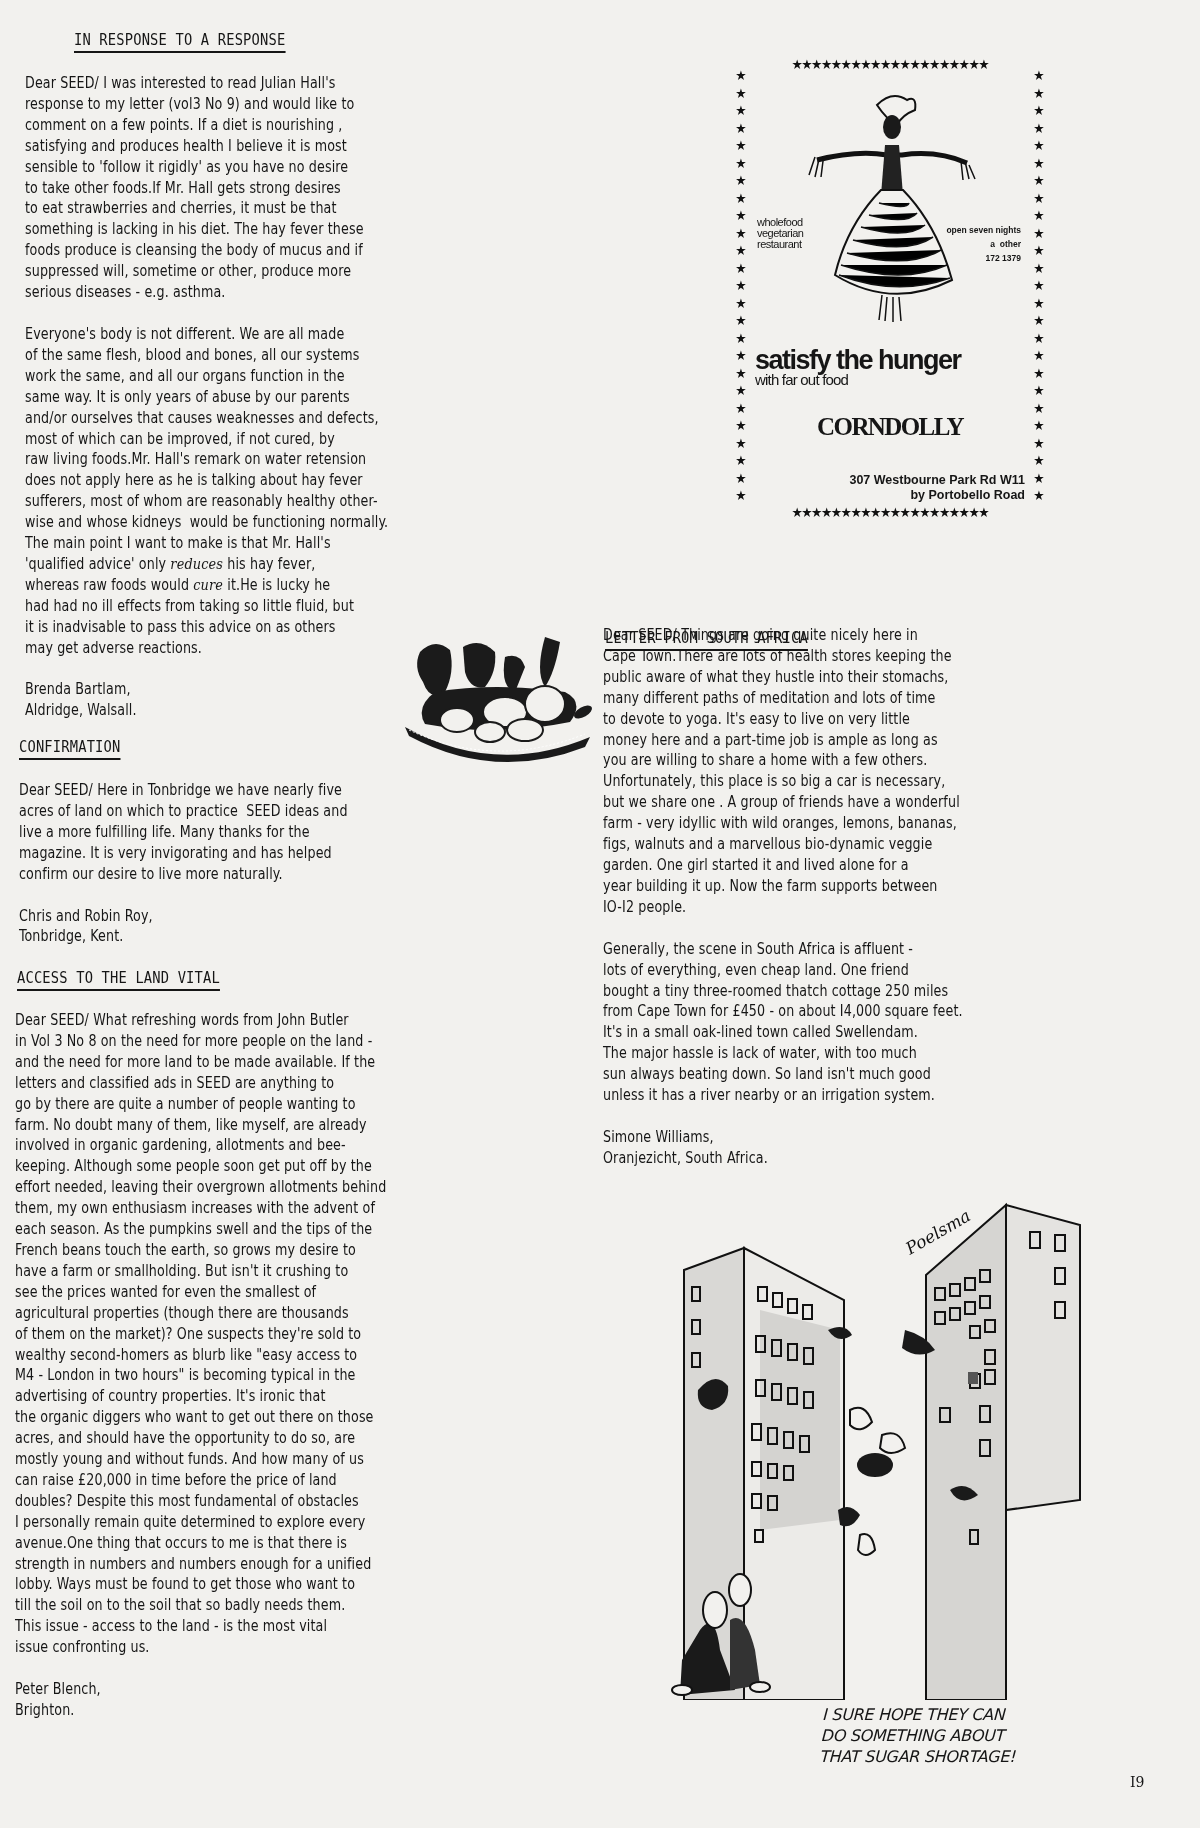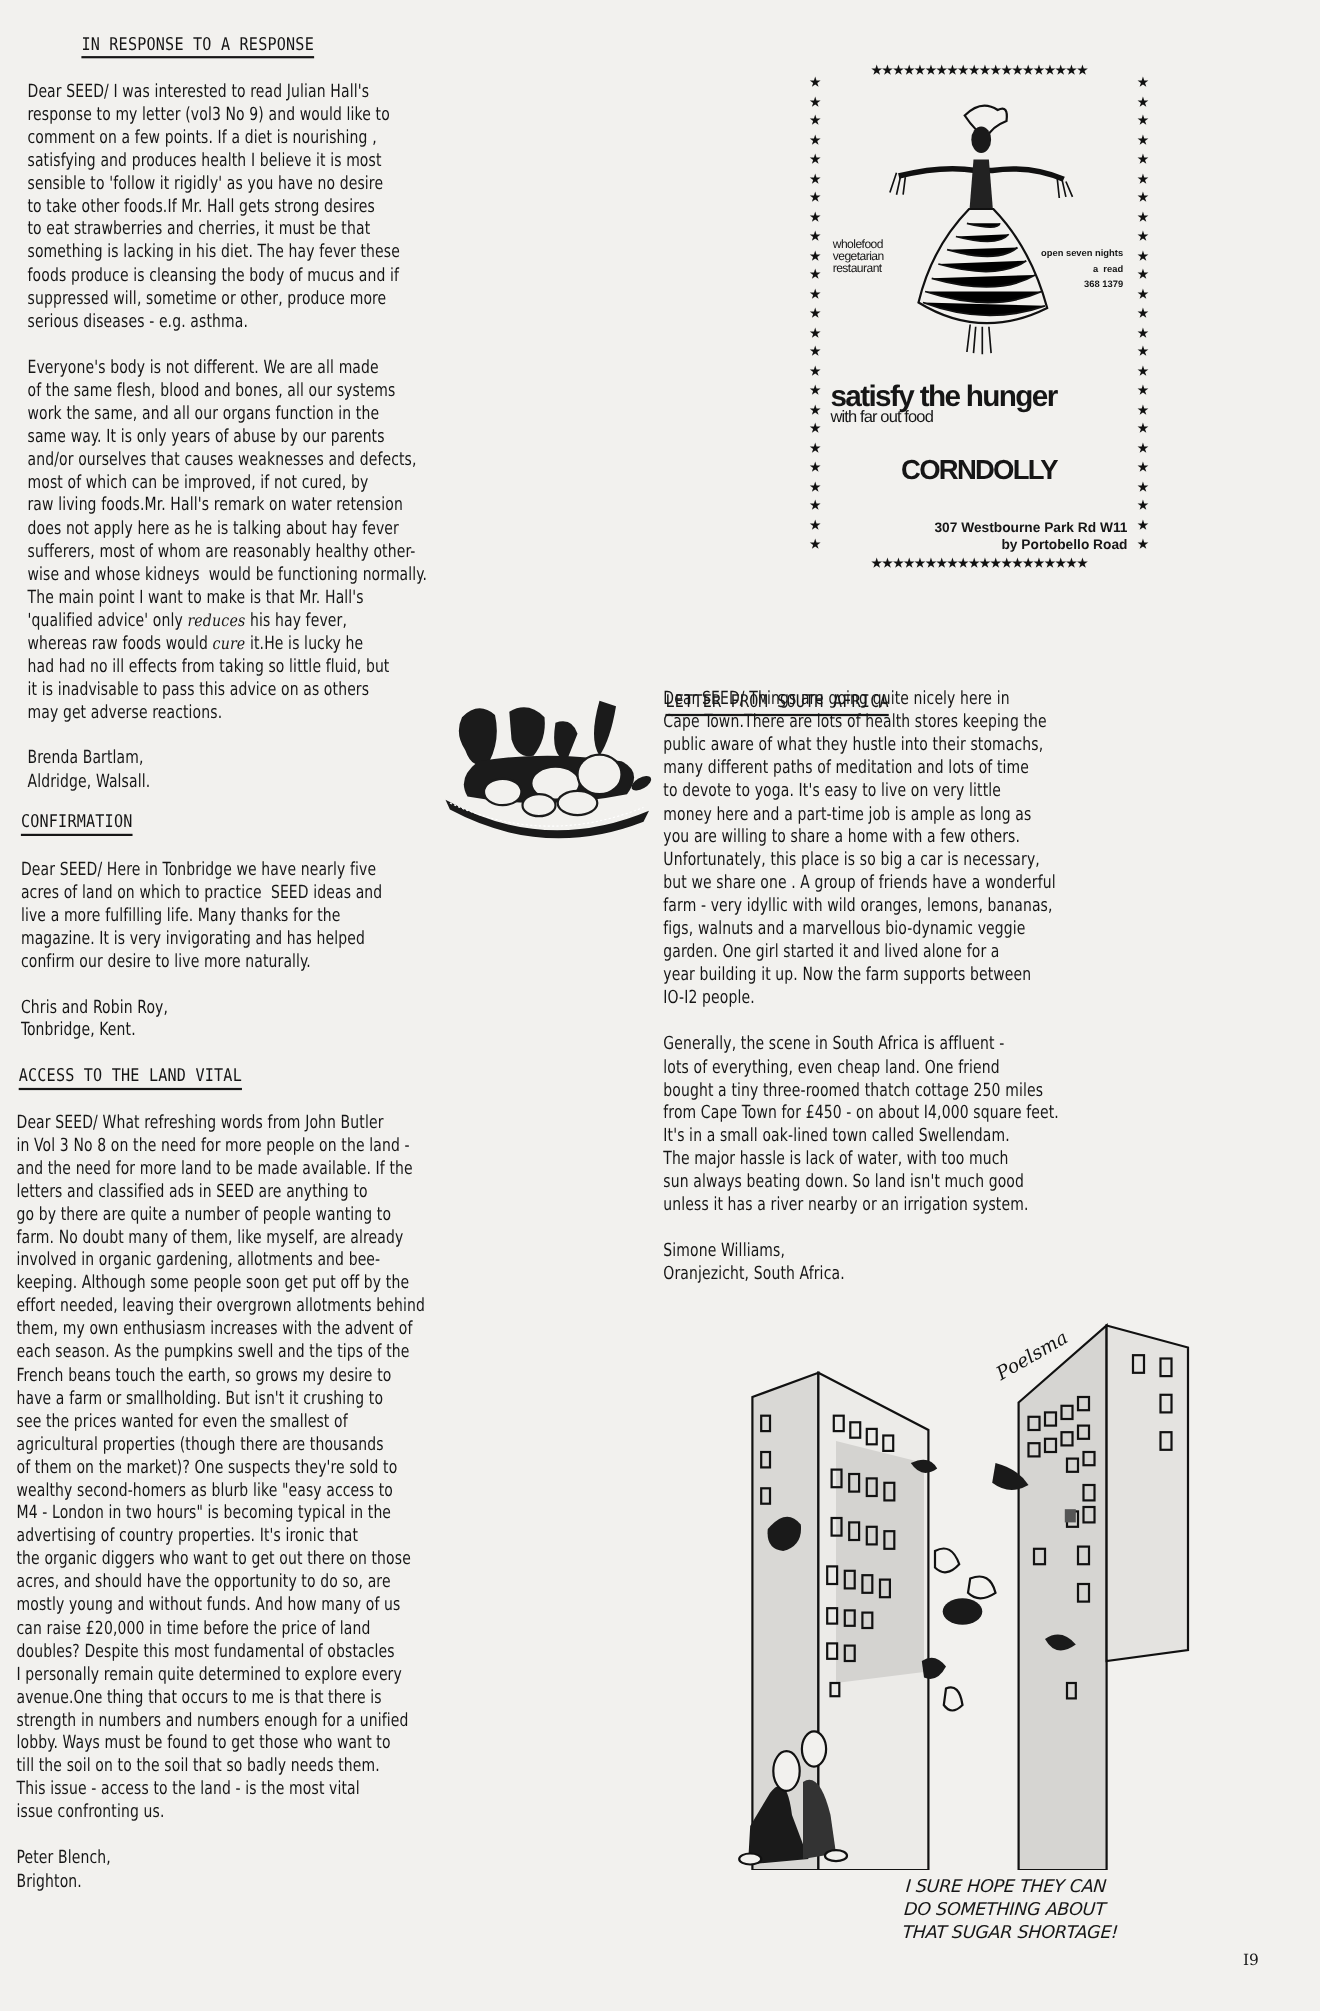--- a/index.html
+++ b/index.html
@@ -64,21 +64,21 @@
     position: absolute; left: 0; right: 0; top: 272px; text-align: left;
     font-family: "Liberation Sans", sans-serif; font-weight: bold; font-size: 27px; letter-spacing: -1.5px;
     line-height: 26px;
   }
   .ad-sub {
     position: absolute; left: 0; right: 0; top: 297px; text-align: left;
     font-family: "Liberation Sans", sans-serif; font-size: 15px; letter-spacing: -0.8px; line-height: 15px;
   }
   .ad-brand {
     position: absolute; left: 0; right: 0; top: 338px; text-align: center;
-    font-family: Liberation Sans, sans-serif; font-weight: bold; font-size: 25px; letter-spacing: -1.6px;
+    font-family: Liberation Serif, serif; font-weight: bold; font-size: 25px; letter-spacing: -1.6px;
   }
   .ad-address {
     position: absolute; left: 0; right: 0; top: 398px; text-align: right;
     font-family: "Liberation Sans", sans-serif; font-weight: bold; font-size: 12.5px; line-height: 15px;
   }
 
   .caption {
     position: absolute; left: 822px; top: 1704px;
     font-family: "DejaVu Sans", sans-serif; font-style: italic; font-size: 16px; line-height: 21px;
     letter-spacing: -0.3px; white-space: pre; transform: skewX(-4deg);
@@ -225,22 +225,22 @@
       </g>
       <path d="M75 210 L72 235 M80 212 L78 236 M86 212 L86 237 M92 212 L94 236" stroke="#111" stroke-width="1.5"></path>
     </svg>
     <div class="ad-small-left">
       <div>wholefood</div>
       <div>vegetarian</div>
       <div>restaurant</div>
     </div>
     <div class="ad-small-right">
       <div style="white-space:pre">open seven nights</div>
-      <div style="white-space:pre">  a  read</div>
-      <div style="white-space:pre">      368 1379</div>
+      <div style="white-space:pre">  a  other</div>
+      <div style="white-space:pre">      172 1379</div>
     </div>
     <div class="ad-slogan">satisfy the hunger</div>
     <div class="ad-sub">with far out food</div>
     <div class="ad-brand">CORNDOLLY</div>
     <div class="ad-address">
       <div>307 Westbourne Park Rd W11</div>
       <div>by Portobello Road</div>
     </div>
   </div>
 </div>

